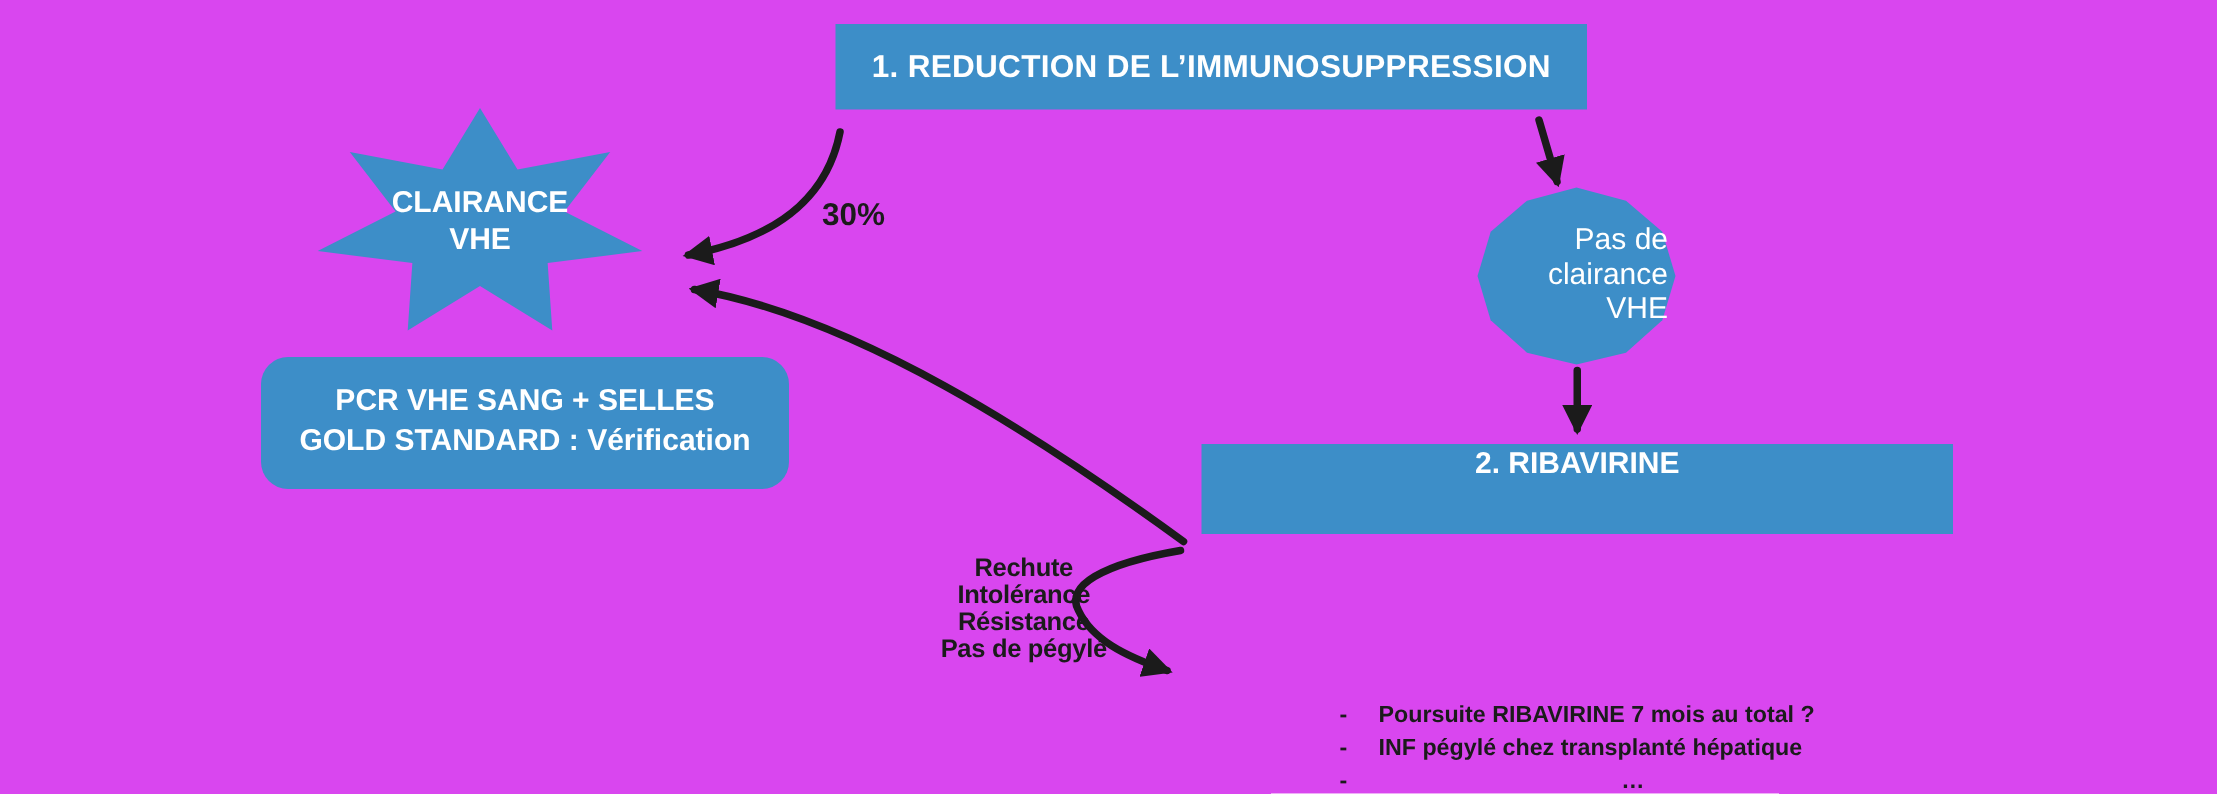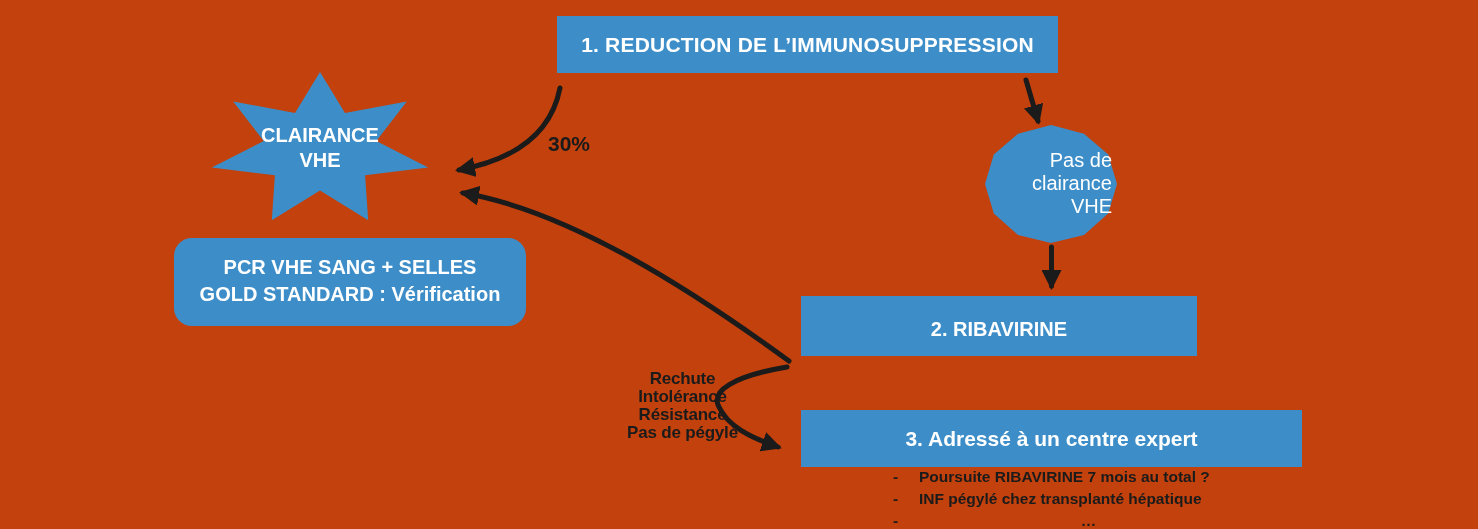--- a/index.html
+++ b/index.html
@@ -9,21 +9,21 @@
     font-family: "Liberation Sans", sans-serif;
   }
   :root {
     --blue: #3D8EC8;
     --ink: #1B1B1B;
   }
   .canvas {
     position: relative;
     width: 1478px;
     height: 529px;
-    background: #c2410c;
+    background: #d946ef;
     overflow: hidden;
   }
   .layer {
     position: absolute;
     left: 0;
     top: 0;
     width: 1478px;
     height: 529px;
   }
 
@@ -34,23 +34,23 @@
     font-weight: bold;
     text-align: center;
     box-sizing: border-box;
   }
   .box-step1 {
     left: 557px; top: 16px; width: 501px; height: 57px;
     font-size: 21px; line-height: 57px;
     letter-spacing: 0.2px;
   }
   .box-step2 {
-    left: 801px; top: 296px; width: 396px; height: 60px;
+    left: 801px; top: 296px; width: 501px; height: 60px;
     font-size: 20px; line-height: 27px;
-    padding-top: 20px;
+    padding-top: 0;
   }
   .box-step3 {
     left: 801px; top: 410px; width: 501px; height: 57px;
     font-size: 21px; line-height: 57px;
   }
   .box-gold {
     left: 174px; top: 238px; width: 352px; height: 88px;
     border-radius: 18px;
     font-size: 20px; line-height: 27px;
     padding-top: 16px;
@@ -162,23 +162,20 @@
     <div>2. RIBAVIRINE</div>
   </div>
 
   <div class="relapse-block">
     <div>Rechute</div>
     <div>Intolérance</div>
     <div>Résistance</div>
     <div>Pas de pégylé</div>
   </div>
 
-  <div class="blue-box box-step3">
-    <span>3. Adressé à un centre expert</span>
-  </div>
 
   <div class="expert-list">
     <div class="expert-row">
       <span class="expert-dash">-</span>
       <span class="expert-text">Poursuite RIBAVIRINE 7 mois au total ?</span>
     </div>
     <div class="expert-row">
       <span class="expert-dash">-</span>
       <span class="expert-text">INF pégylé chez transplanté hépatique</span>
     </div>

